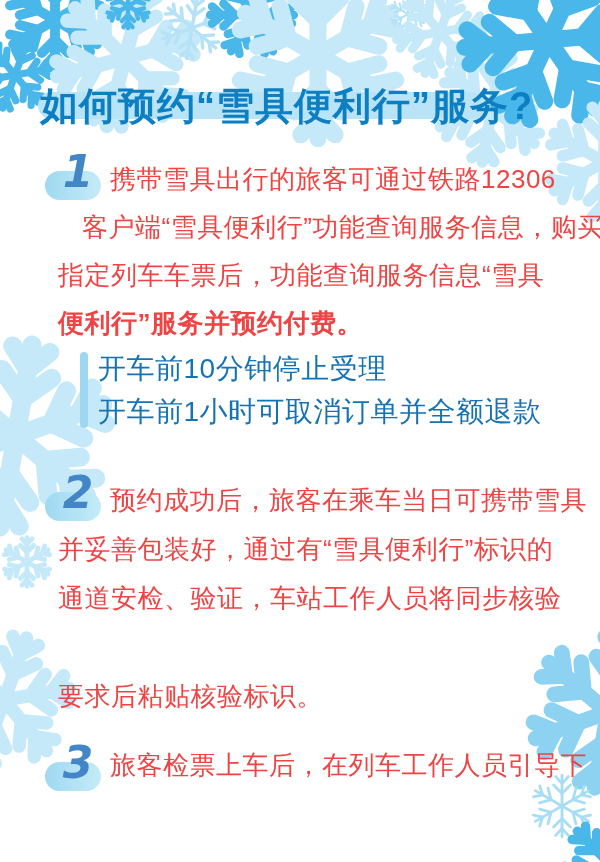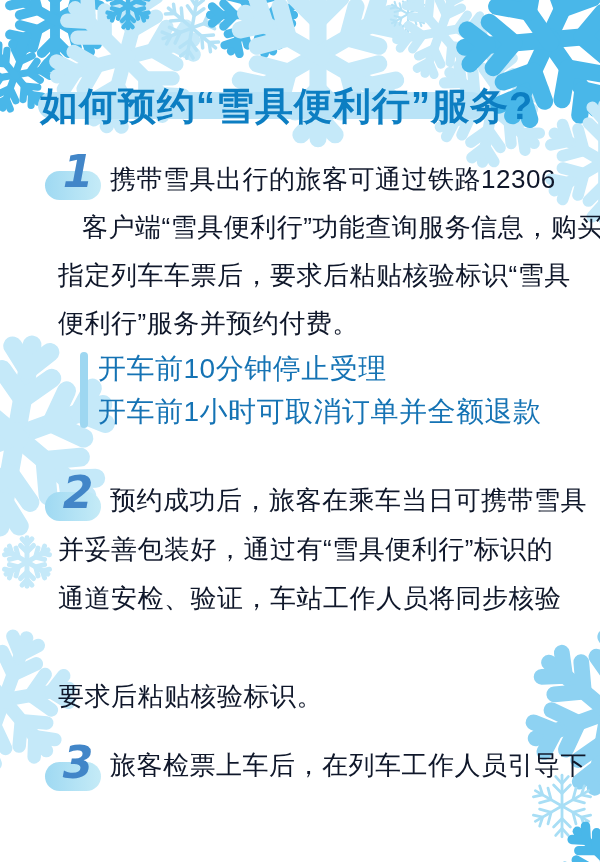--- a/index.html
+++ b/index.html
@@ -44,24 +44,24 @@
     color:#4286c8;
   }
   .num-1{left:56px;top:150px;}
   .num-2{left:56px;top:471px;}
   .num-3{left:56px;top:741px;}
 
   
   .tline{
     position:absolute;z-index:2;white-space:nowrap;
     font-size:26px;line-height:34px;font-weight:500;
-    color:#0f172a;letter-spacing:0.5px;
+    color:#ef4444;letter-spacing:0.5px;
   }
   .s1-l0{left:110px;top:162px;} .s1-l1{left:58px;top:210px;margin-left:24px;}
-  .s1-l2{left:58px;top:258px;}  .s1-l3{left:58px;top:306px;}
+  .s1-l2{left:58px;top:258px;}  .s1-l3{left:58px;top:306px;font-weight:bold;}
 
   .s2-l0{left:110px;top:483px;} .s2-l1{left:58px;top:532px;}
   .s2-l2{left:58px;top:581px;}  .s2-l3{left:58px;top:630px;}
   .s2-l4{left:58px;top:679px;}
 
   .s3-l0{left:110px;top:748px;} .s3-l1{left:58px;top:797px;}
 
   
   .note-bar{
     position:absolute;left:80px;top:352px;width:8px;height:76px;
@@ -119,21 +119,21 @@
     <use href="#flake" stroke="#c5e9f9" stroke-width="9" transform="translate(4,700) rotate(20) scale(1.5)"></use>
   </svg>
 
   <div class="title-bar"></div>
   <h1 class="page-title">如何预约“雪具便利行”服务?</h1>
 
   <div class="pill pill-1"></div>
   <div class="step-num num-1">1</div>
   <div class="tline s1-l0">携带雪具出行的旅客可通过铁路12306</div>
   <div class="tline s1-l1">客户端“雪具便利行”功能查询服务信息，购买</div>
-  <div class="tline s1-l2">指定列车车票后，要求后粘贴核验标识“雪具</div>
+  <div class="tline s1-l2">指定列车车票后，功能查询服务信息“雪具</div>
   <div class="tline s1-l3">便利行”服务并预约付费。</div>
 
   <div class="note-bar"></div>
   <div class="nline n-l0">开车前10分钟停止受理</div>
   <div class="nline n-l1">开车前1小时可取消订单并全额退款</div>
 
   <div class="pill pill-2"></div>
   <div class="step-num num-2">2</div>
   <div class="tline s2-l0">预约成功后，旅客在乘车当日可携带雪具</div>
   <div class="tline s2-l2">通道安检、验证，车站工作人员将同步核验</div>

